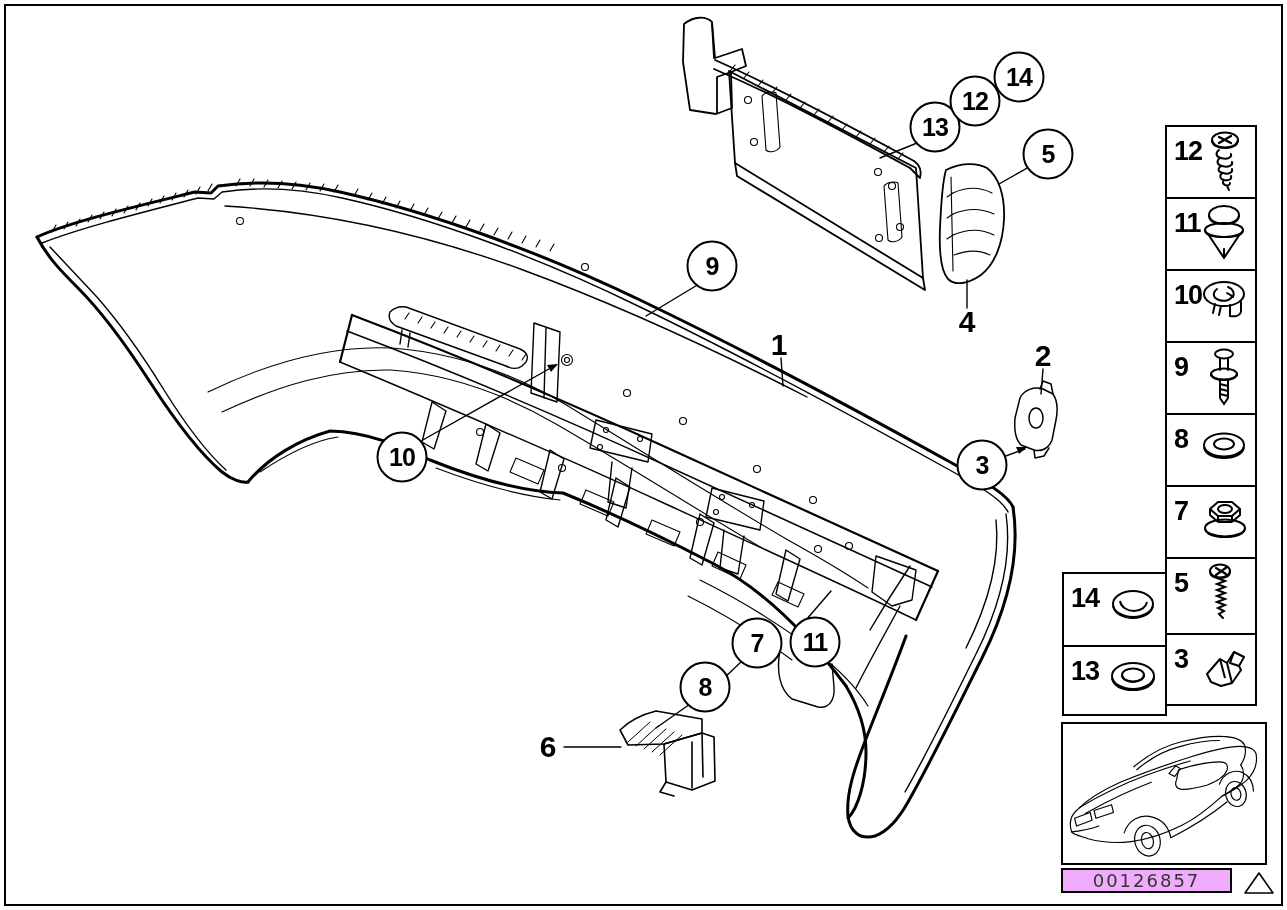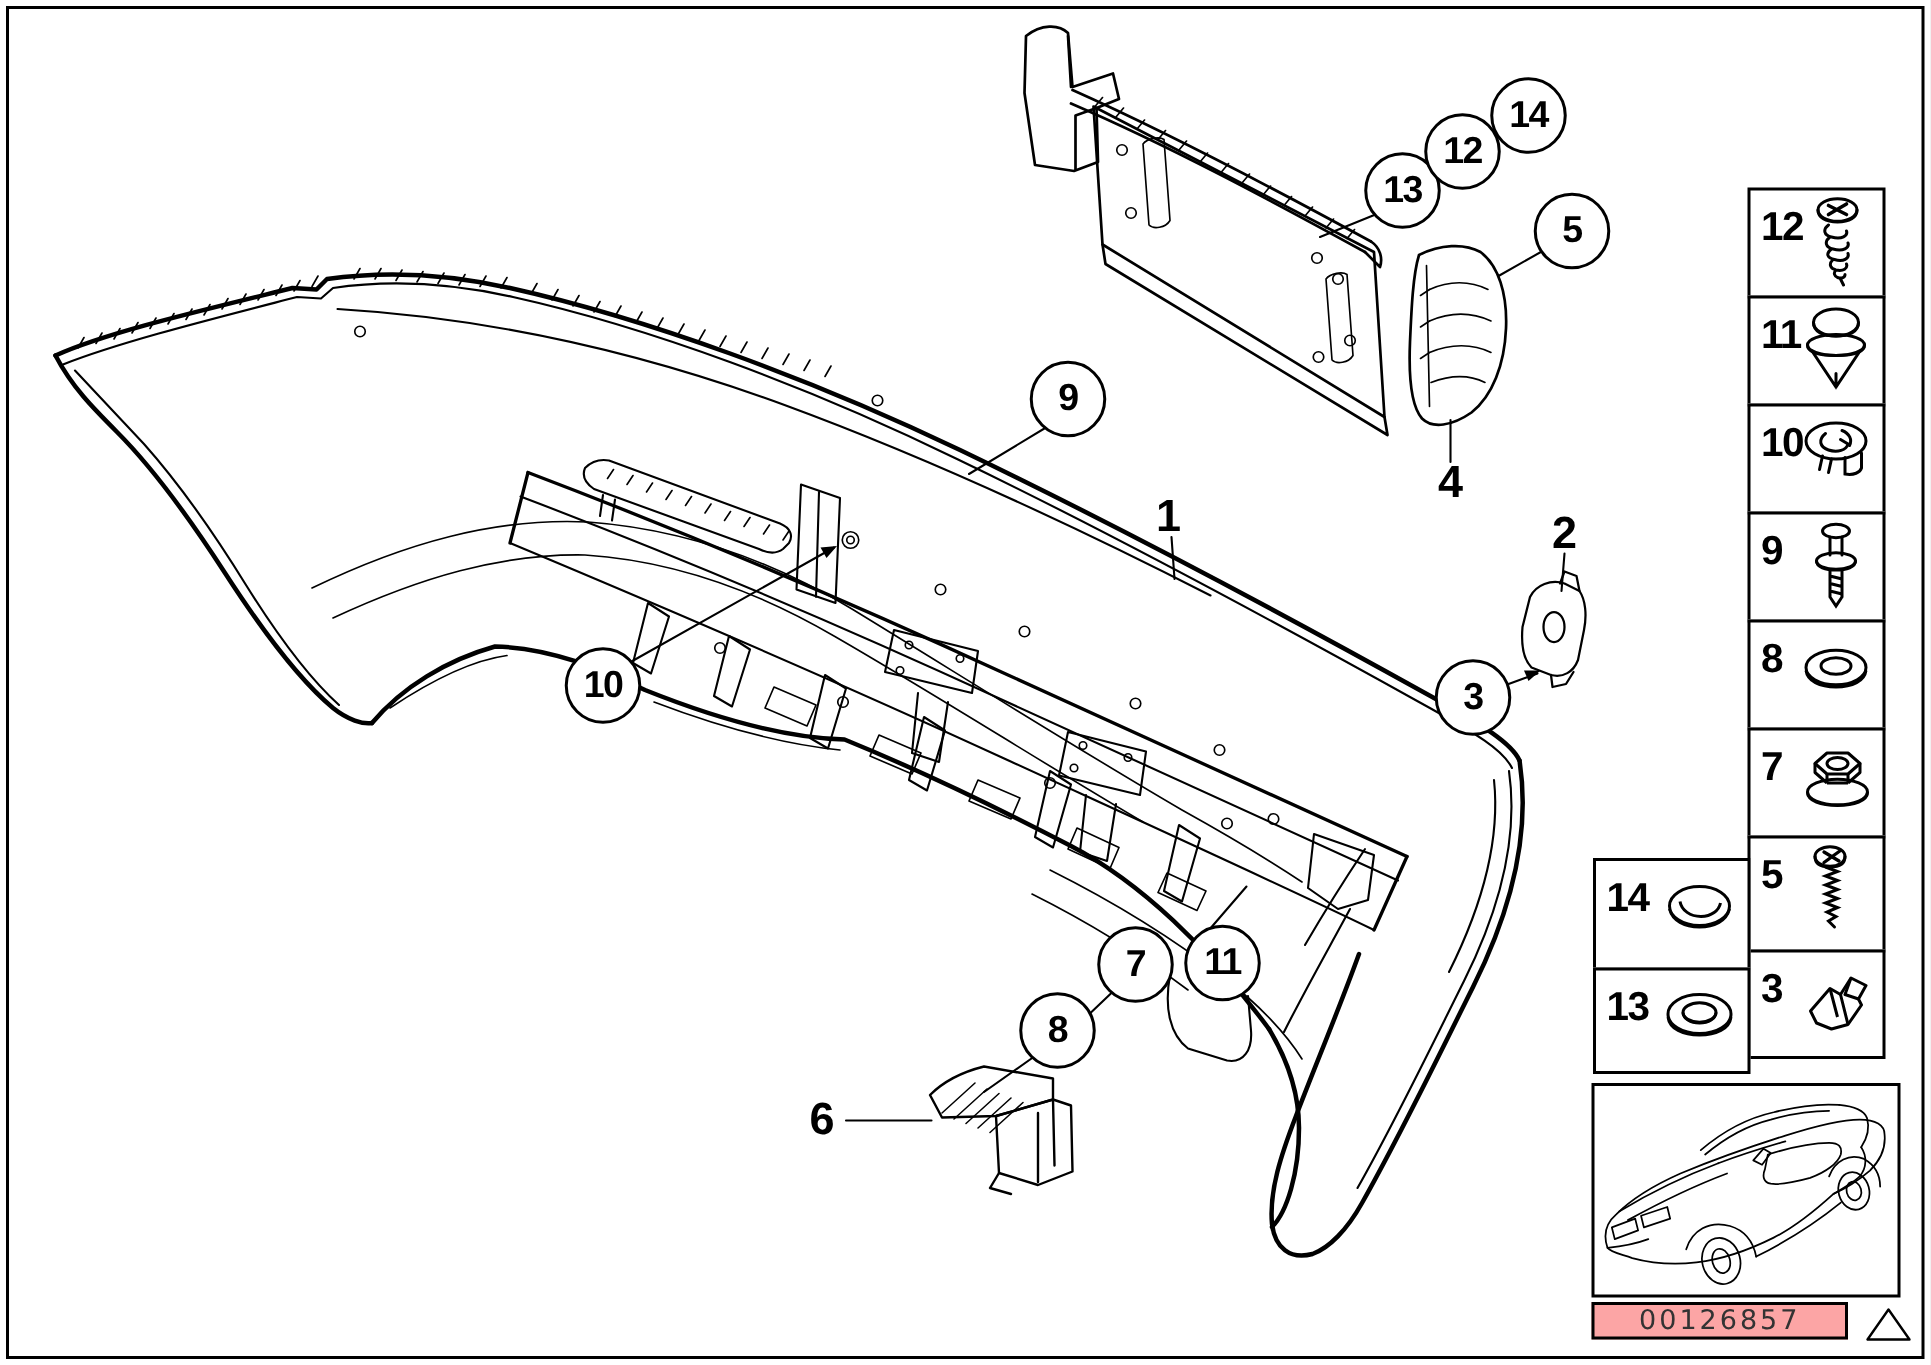--- a/index.html
+++ b/index.html
@@ -16,21 +16,21 @@
   .pl{position:absolute;transform:translate(-50%,-50%);font-weight:bold;font-size:30px;z-index:5;}
   
   .cell{position:relative;box-sizing:border-box;border:2px solid #000;background:#fff;margin-top:-2px;}
   .cell:first-child{margin-top:0;}
   .col{position:absolute;z-index:4;}
   .num{position:absolute;left:7px;top:9px;font-weight:bold;font-size:27px;letter-spacing:-1px;}
   .ic{position:absolute;right:1px;top:3px;}
   .carbox{position:absolute;left:1061px;top:722px;width:206px;height:143px;
           box-sizing:border-box;border:2px solid #000;background:#fff;z-index:4;}
   .pnbox{position:absolute;left:1061px;top:868px;width:171px;height:25px;
-         box-sizing:border-box;border:2px solid #000;background:#fca5a5;z-index:4;
+         box-sizing:border-box;border:2px solid #000;background:#f0abfc;z-index:4;
          display:flex;align-items:flex-end;justify-content:center;
          font-family:"DejaVu Sans",sans-serif;font-size:18px;letter-spacing:2px;color:#333;}
   .warn{position:absolute;left:1240px;top:869px;z-index:4;}
 </style>
 </head>
 <body>
 
 <div class="stage">
   <div class="frame"></div>
 

